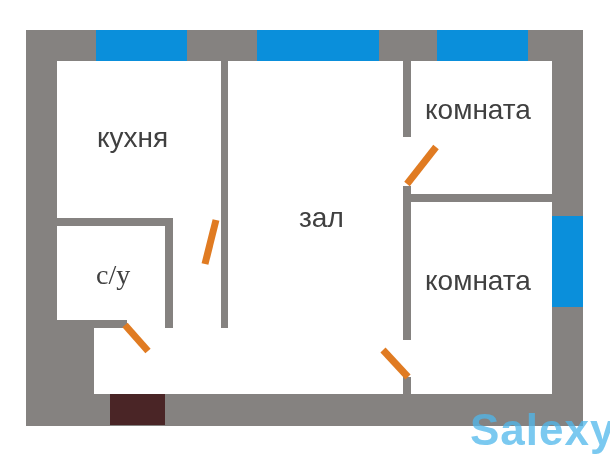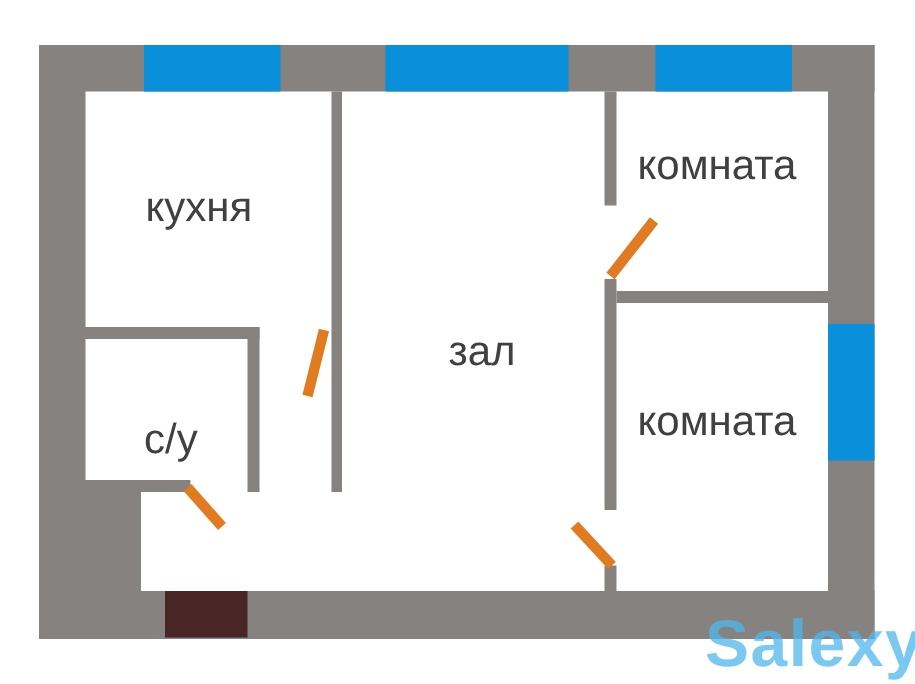--- a/index.html
+++ b/index.html
@@ -39,19 +39,19 @@
   <div class="wall" style="left:411px;top:194px;width:141px;height:8px;"></div>
 
   <svg width="610" height="456">
     <line x1="216" y1="220" x2="205" y2="264" stroke="#e07b22" stroke-width="7"></line>
     <line x1="125" y1="325" x2="148" y2="351" stroke="#e07b22" stroke-width="7"></line>
     <line x1="407" y1="184" x2="436" y2="147" stroke="#e07b22" stroke-width="7"></line>
     <line x1="383" y1="350" x2="408" y2="377" stroke="#e07b22" stroke-width="7"></line>
   </svg>
 
   <div class="label" style="left:97px;top:124px;text-align:right;">кухня</div>
-  <div class="label" style="left:96px;top:279px;">с/у</div>
-  <div class="label" style="left:299px;top:220px;">зал</div>
+  <div class="label" style="left:96px;top:261px;font-family:Liberation Serif, serif;">с/у</div>
+  <div class="label" style="left:299px;top:204px;">зал</div>
   <div class="label" style="left:425px;top:96px;">комната</div>
   <div class="label" style="left:425px;top:267px;">комната</div>
 </div>
 
 <div class="watermark" style="left:470px;top:405px;">Salexy</div>
 
 </body></html>

